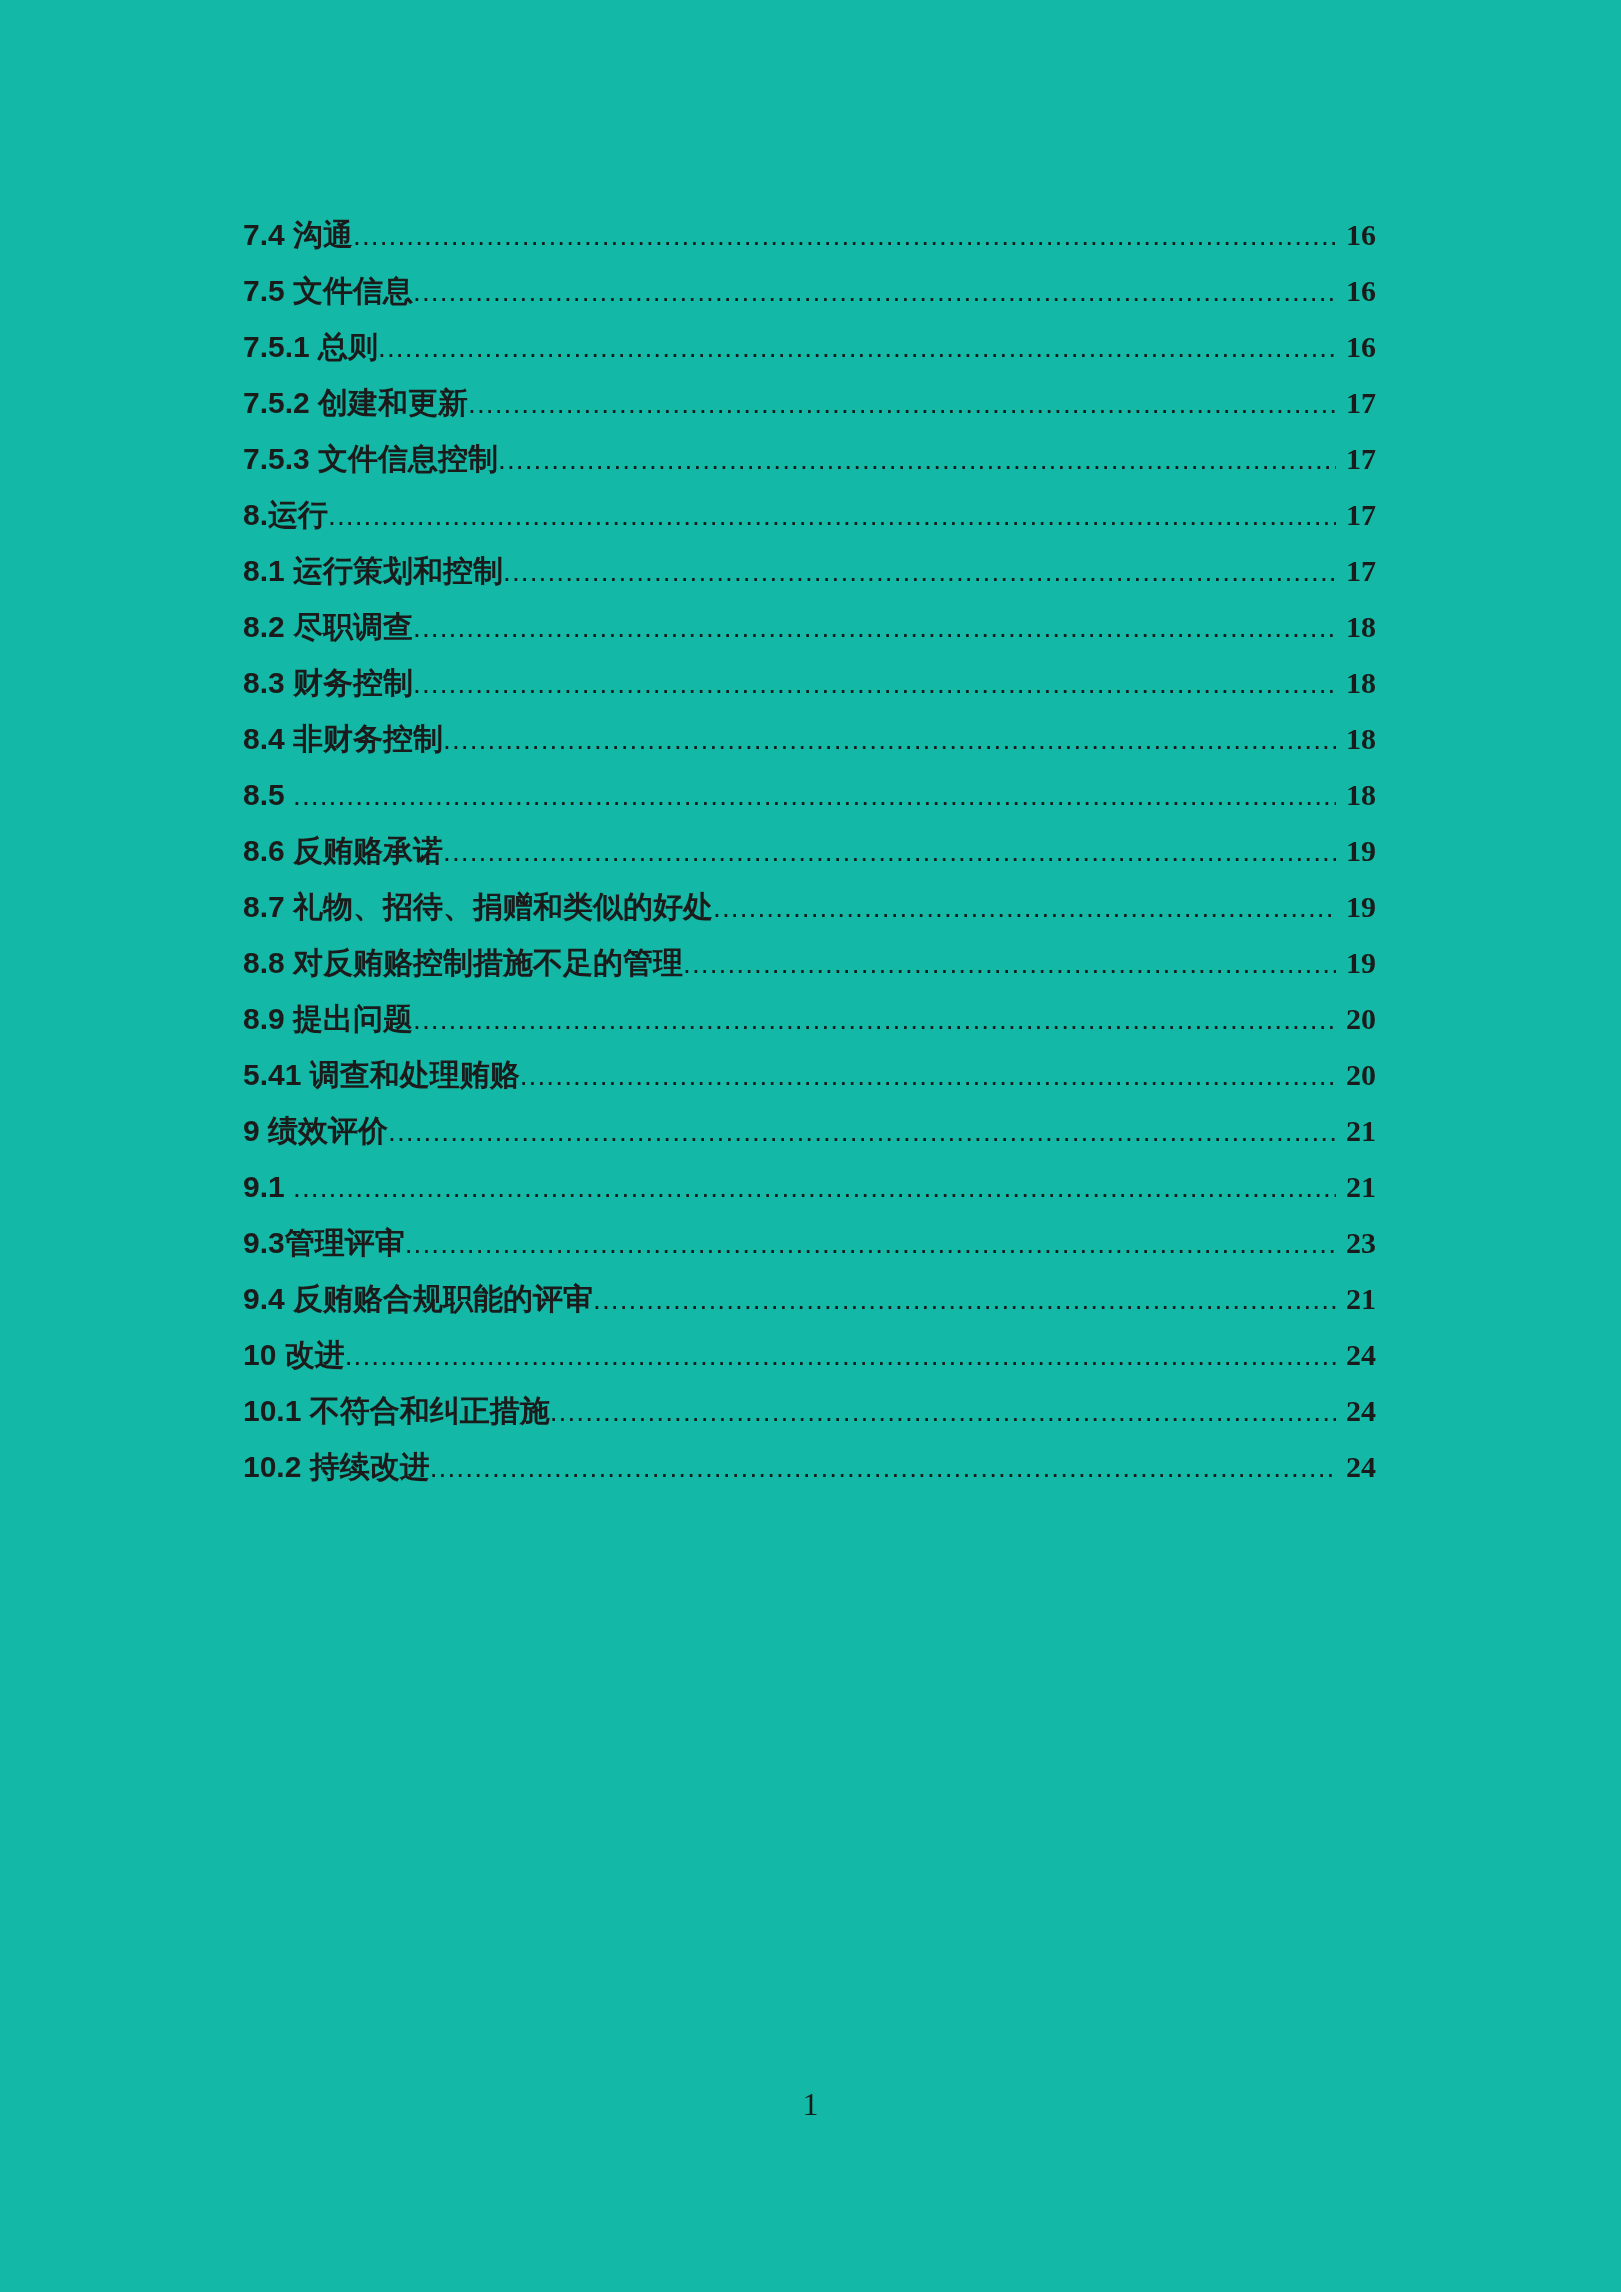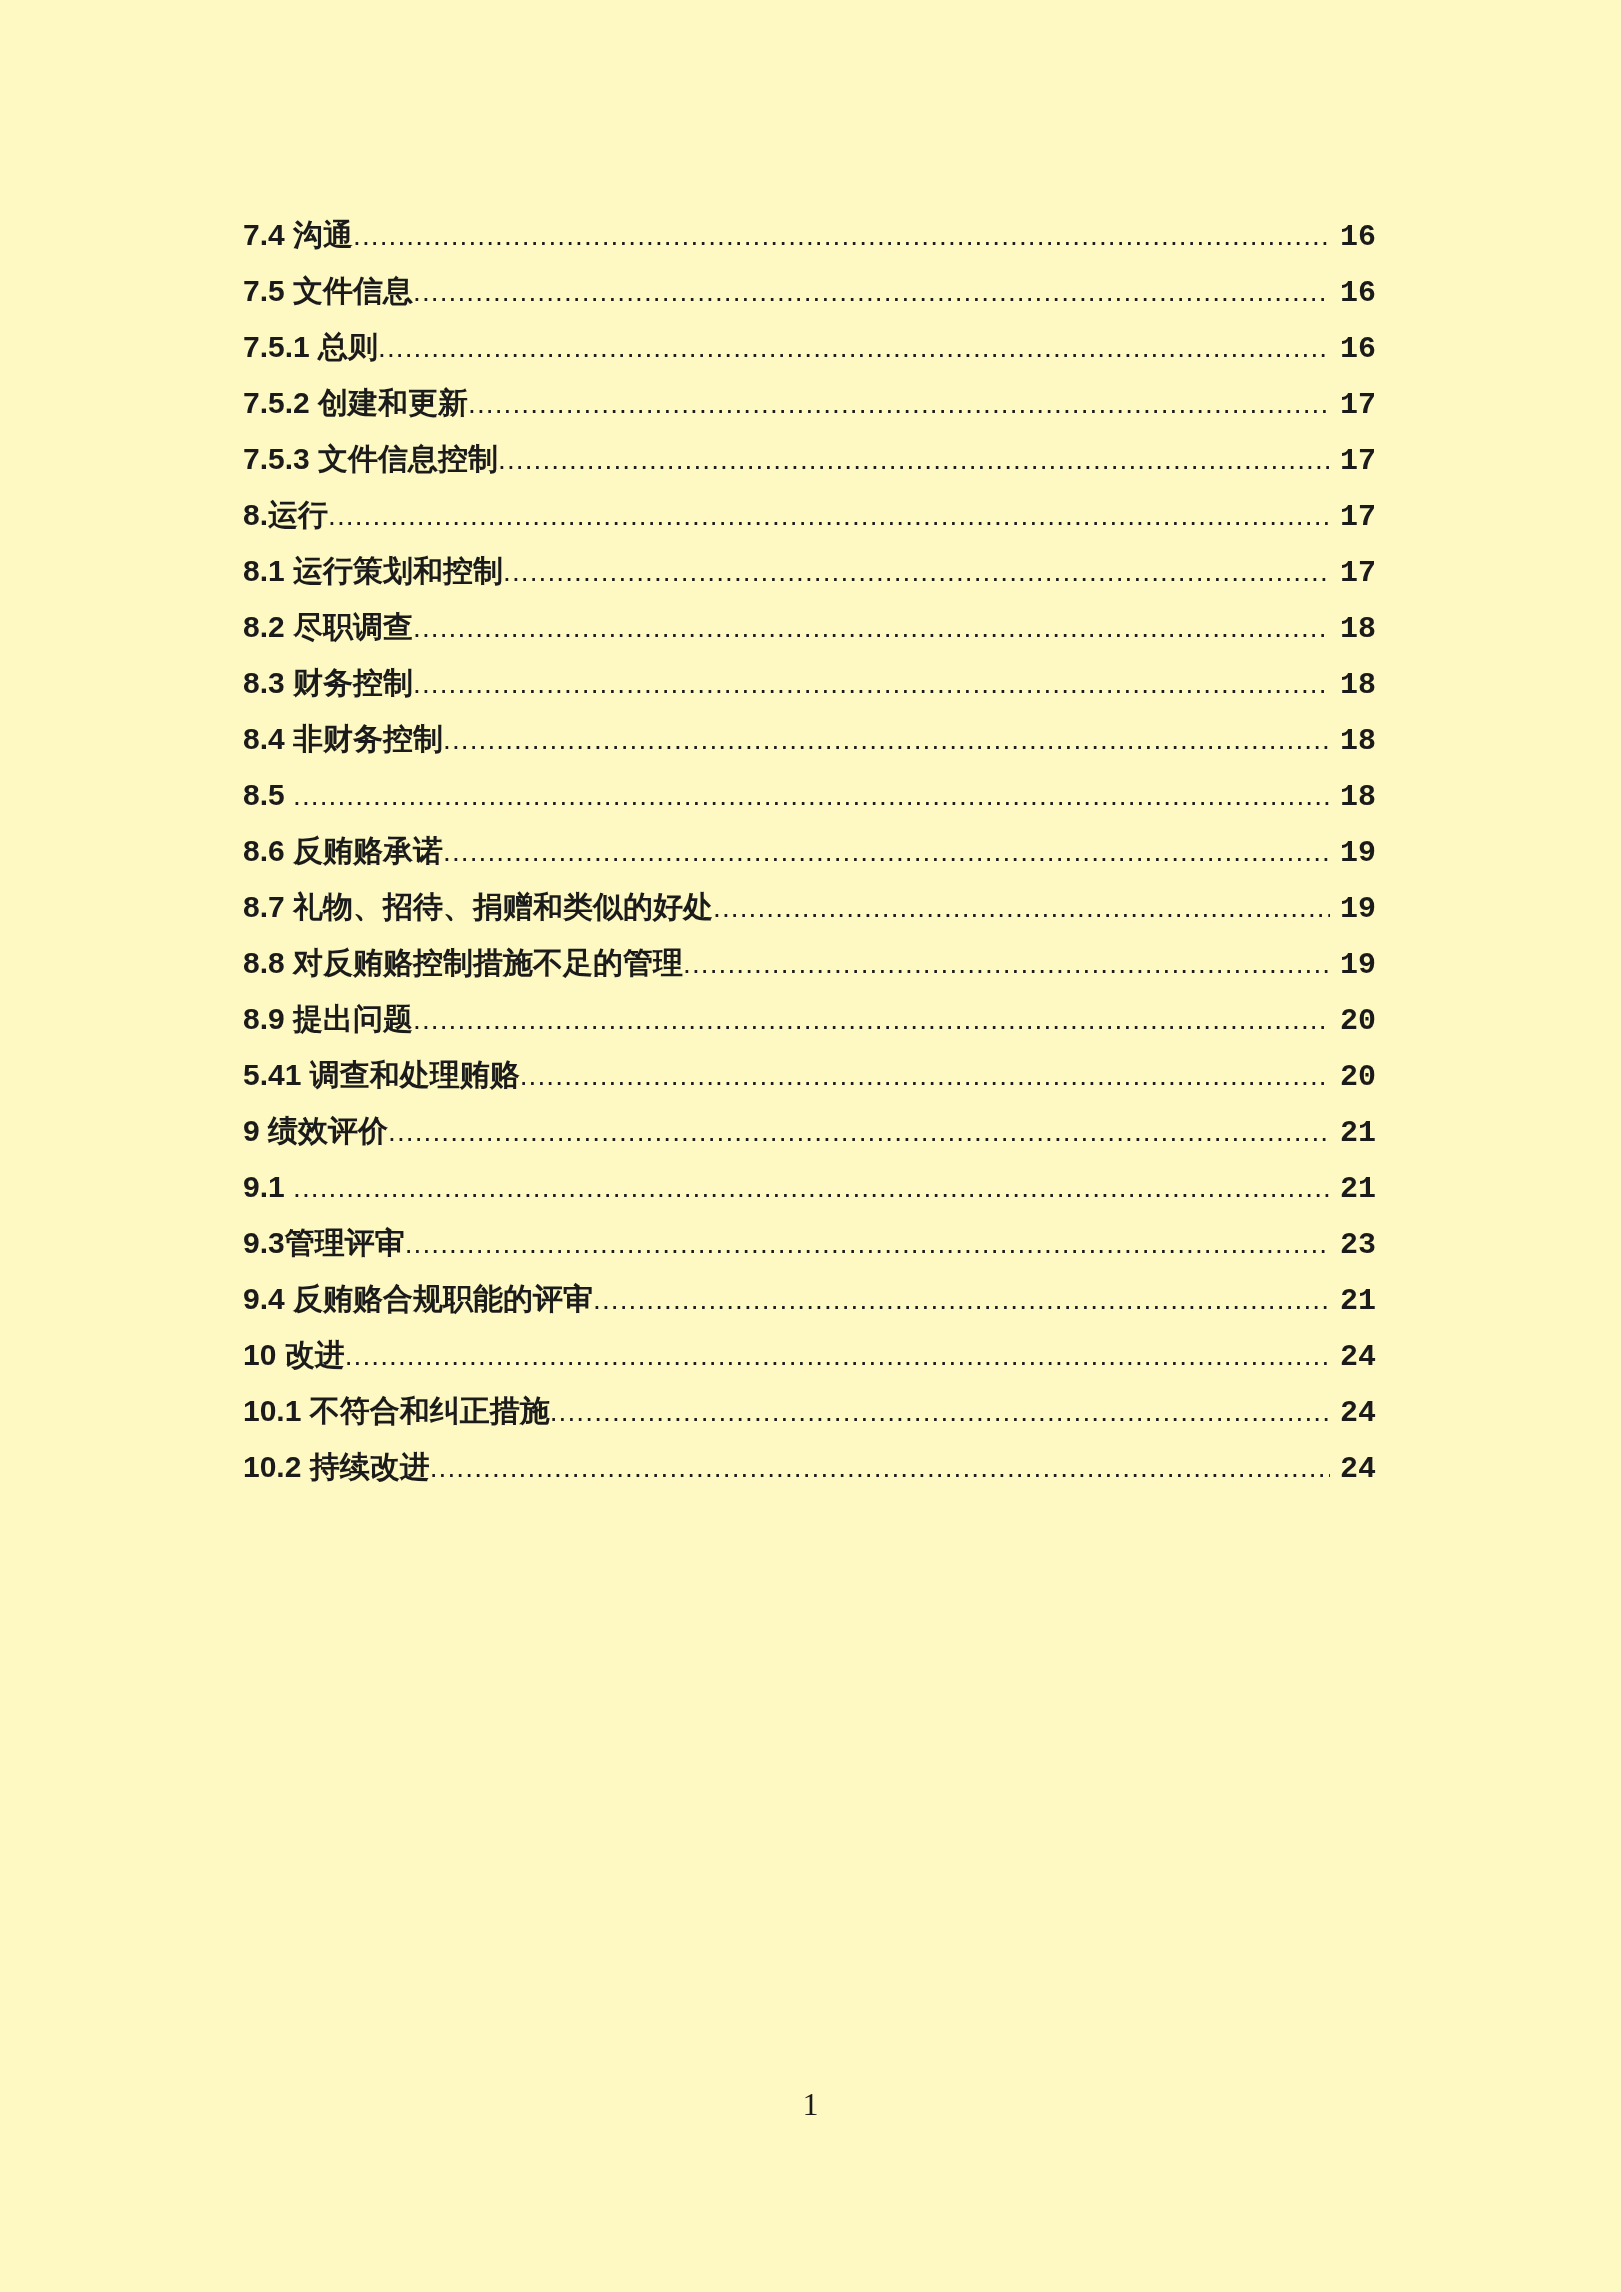--- a/index.html
+++ b/index.html
@@ -4,21 +4,21 @@
 <style>
   html, body {
     margin: 0;
     padding: 0;
     background: #ffffff;
   }
   .page {
     position: relative;
     width: 1621px;
     height: 2293px;
-    background: #fef9c3;
+    background: #14b8a6;
     overflow: hidden;
     font-family: "Liberation Sans", sans-serif;
     color: #1b1b1b;
   }
   .toc {
     position: absolute;
     left: 243px;
     top: 207px;
     width: 1133px;
   }
@@ -52,21 +52,21 @@
     font-size: 28px;
     font-weight: normal;
     letter-spacing: 1.1px;
     color: #1b1b1b;
   }
   .toc-dots::after {
     content: "....................................................................................................................................................................................................................................................................";
   }
   .toc-page {
     flex: 0 0 auto;
-    font-family: Liberation Mono, monospace;
+    font-family: Liberation Serif, serif;
     font-weight: bold;
     font-size: 30px;
     padding-left: 9.8px;
     text-align: right;
   }
   .footer {
     position: absolute;
     left: 0;
     top: 2086px;
     width: 100%;

